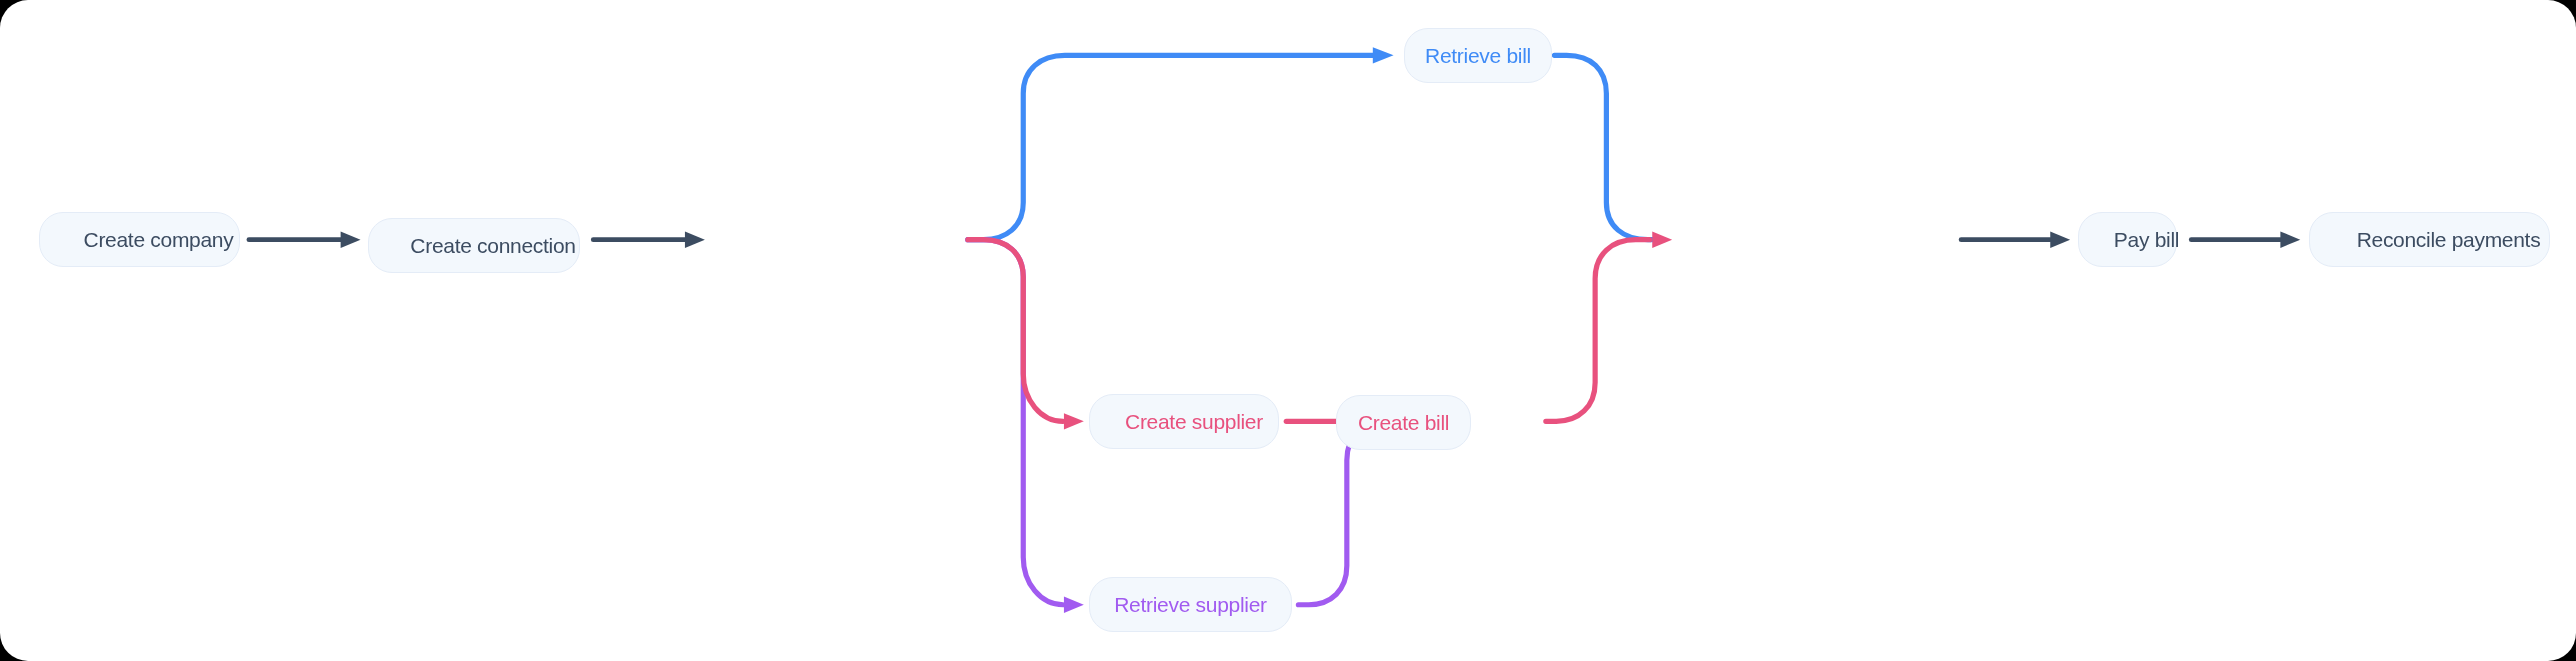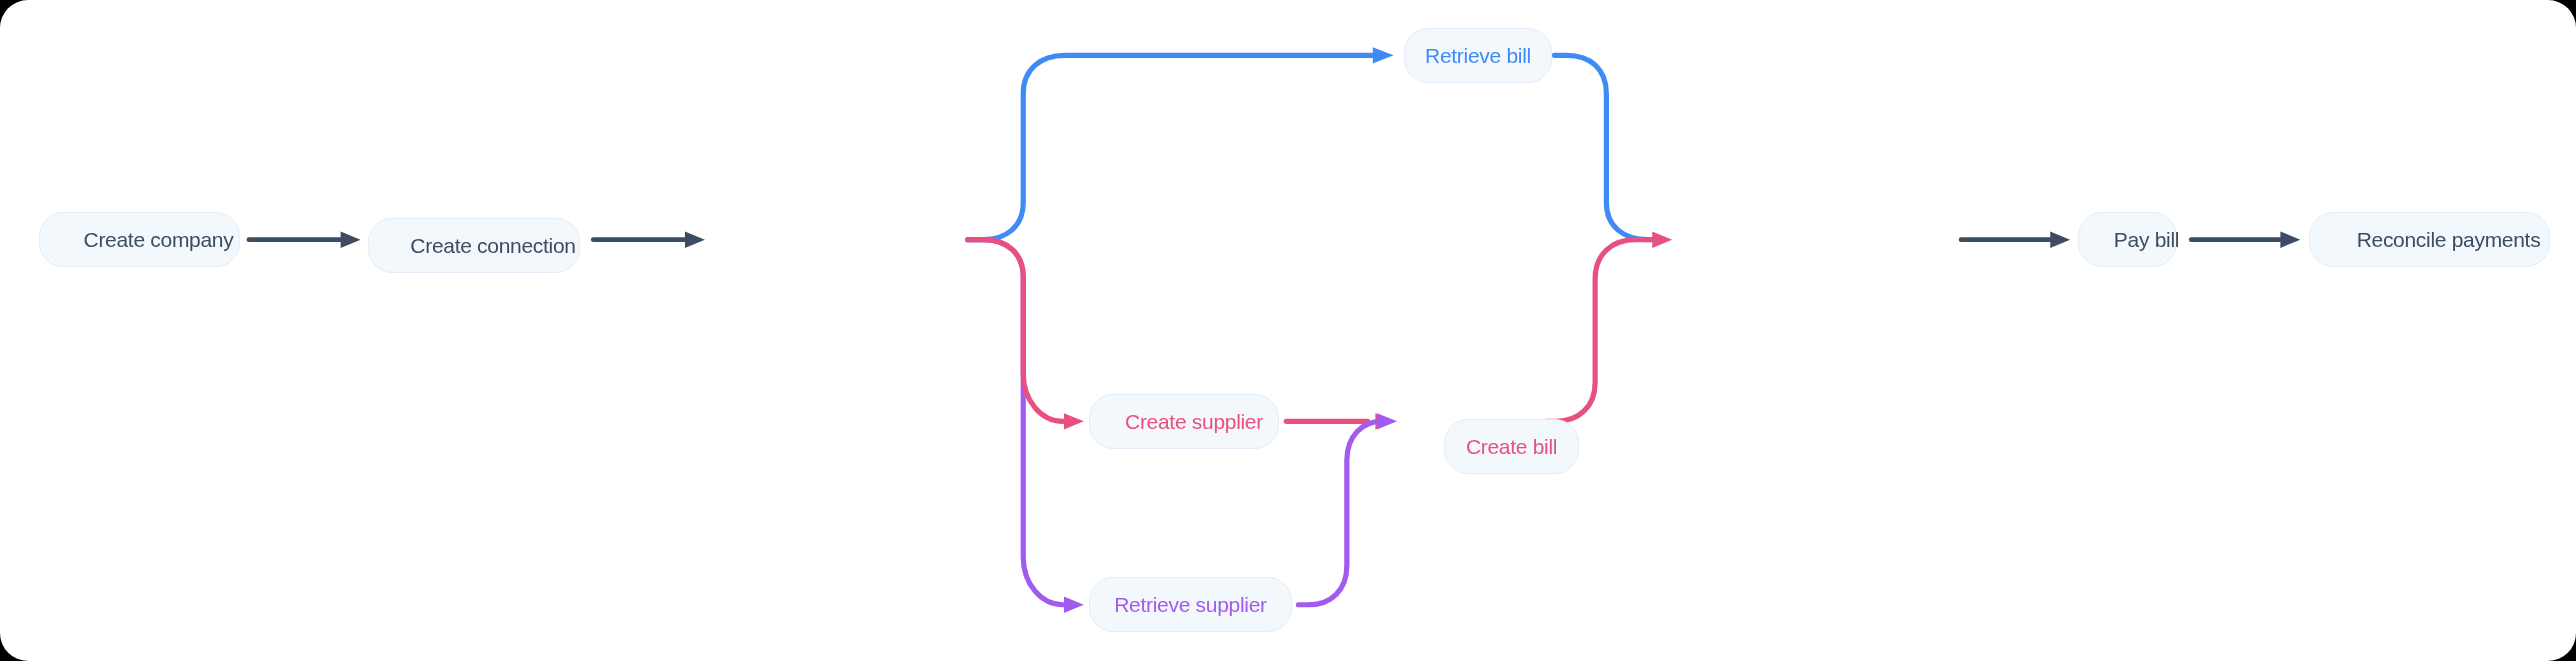--- a/index.html
+++ b/index.html
@@ -41,21 +41,21 @@
   .c-dark   { color: #3c4c61; padding-left: 38px; }
   .c-blue   { color: #3f8bf6; }
   .c-pink   { color: #e8517e; }
   .c-purple { color: #a15bf0; }
 
   .n-create-company       { left: 39px;   top: 212px; width: 201px; }
   .n-create-connection    { left: 368px;  top: 212px; width: 212px; margin-top: 6px; }
   .n-authorize-connection { left: 712px;  top: 212px; width: 251px; }
   .n-retrieve-bill        { left: 1404px; top: 28px;  width: 148px; }
   .n-create-supplier      { left: 1089px; top: 394px; width: 190px; padding-left: 20px; }
-  .n-create-bill          { left: 1444px; top: 395px; width: 135px; margin-top: 24px; }
+  .n-create-bill          { left: 1336px; top: 395px; width: 135px; }
   .n-retrieve-supplier    { left: 1089px; top: 577px; width: 203px; }
   .n-map-payment-methods  { left: 1679px; top: 212px; width: 274px; }
   .n-pay-bill             { left: 2078px; top: 212px; width: 99px; }
   .n-reconcile-payments   { left: 2309px; top: 212px; width: 241px; }
 
   .edge-line {
     fill: none;
     stroke-width: 6;
     stroke-linecap: round;
     stroke-linejoin: round;

